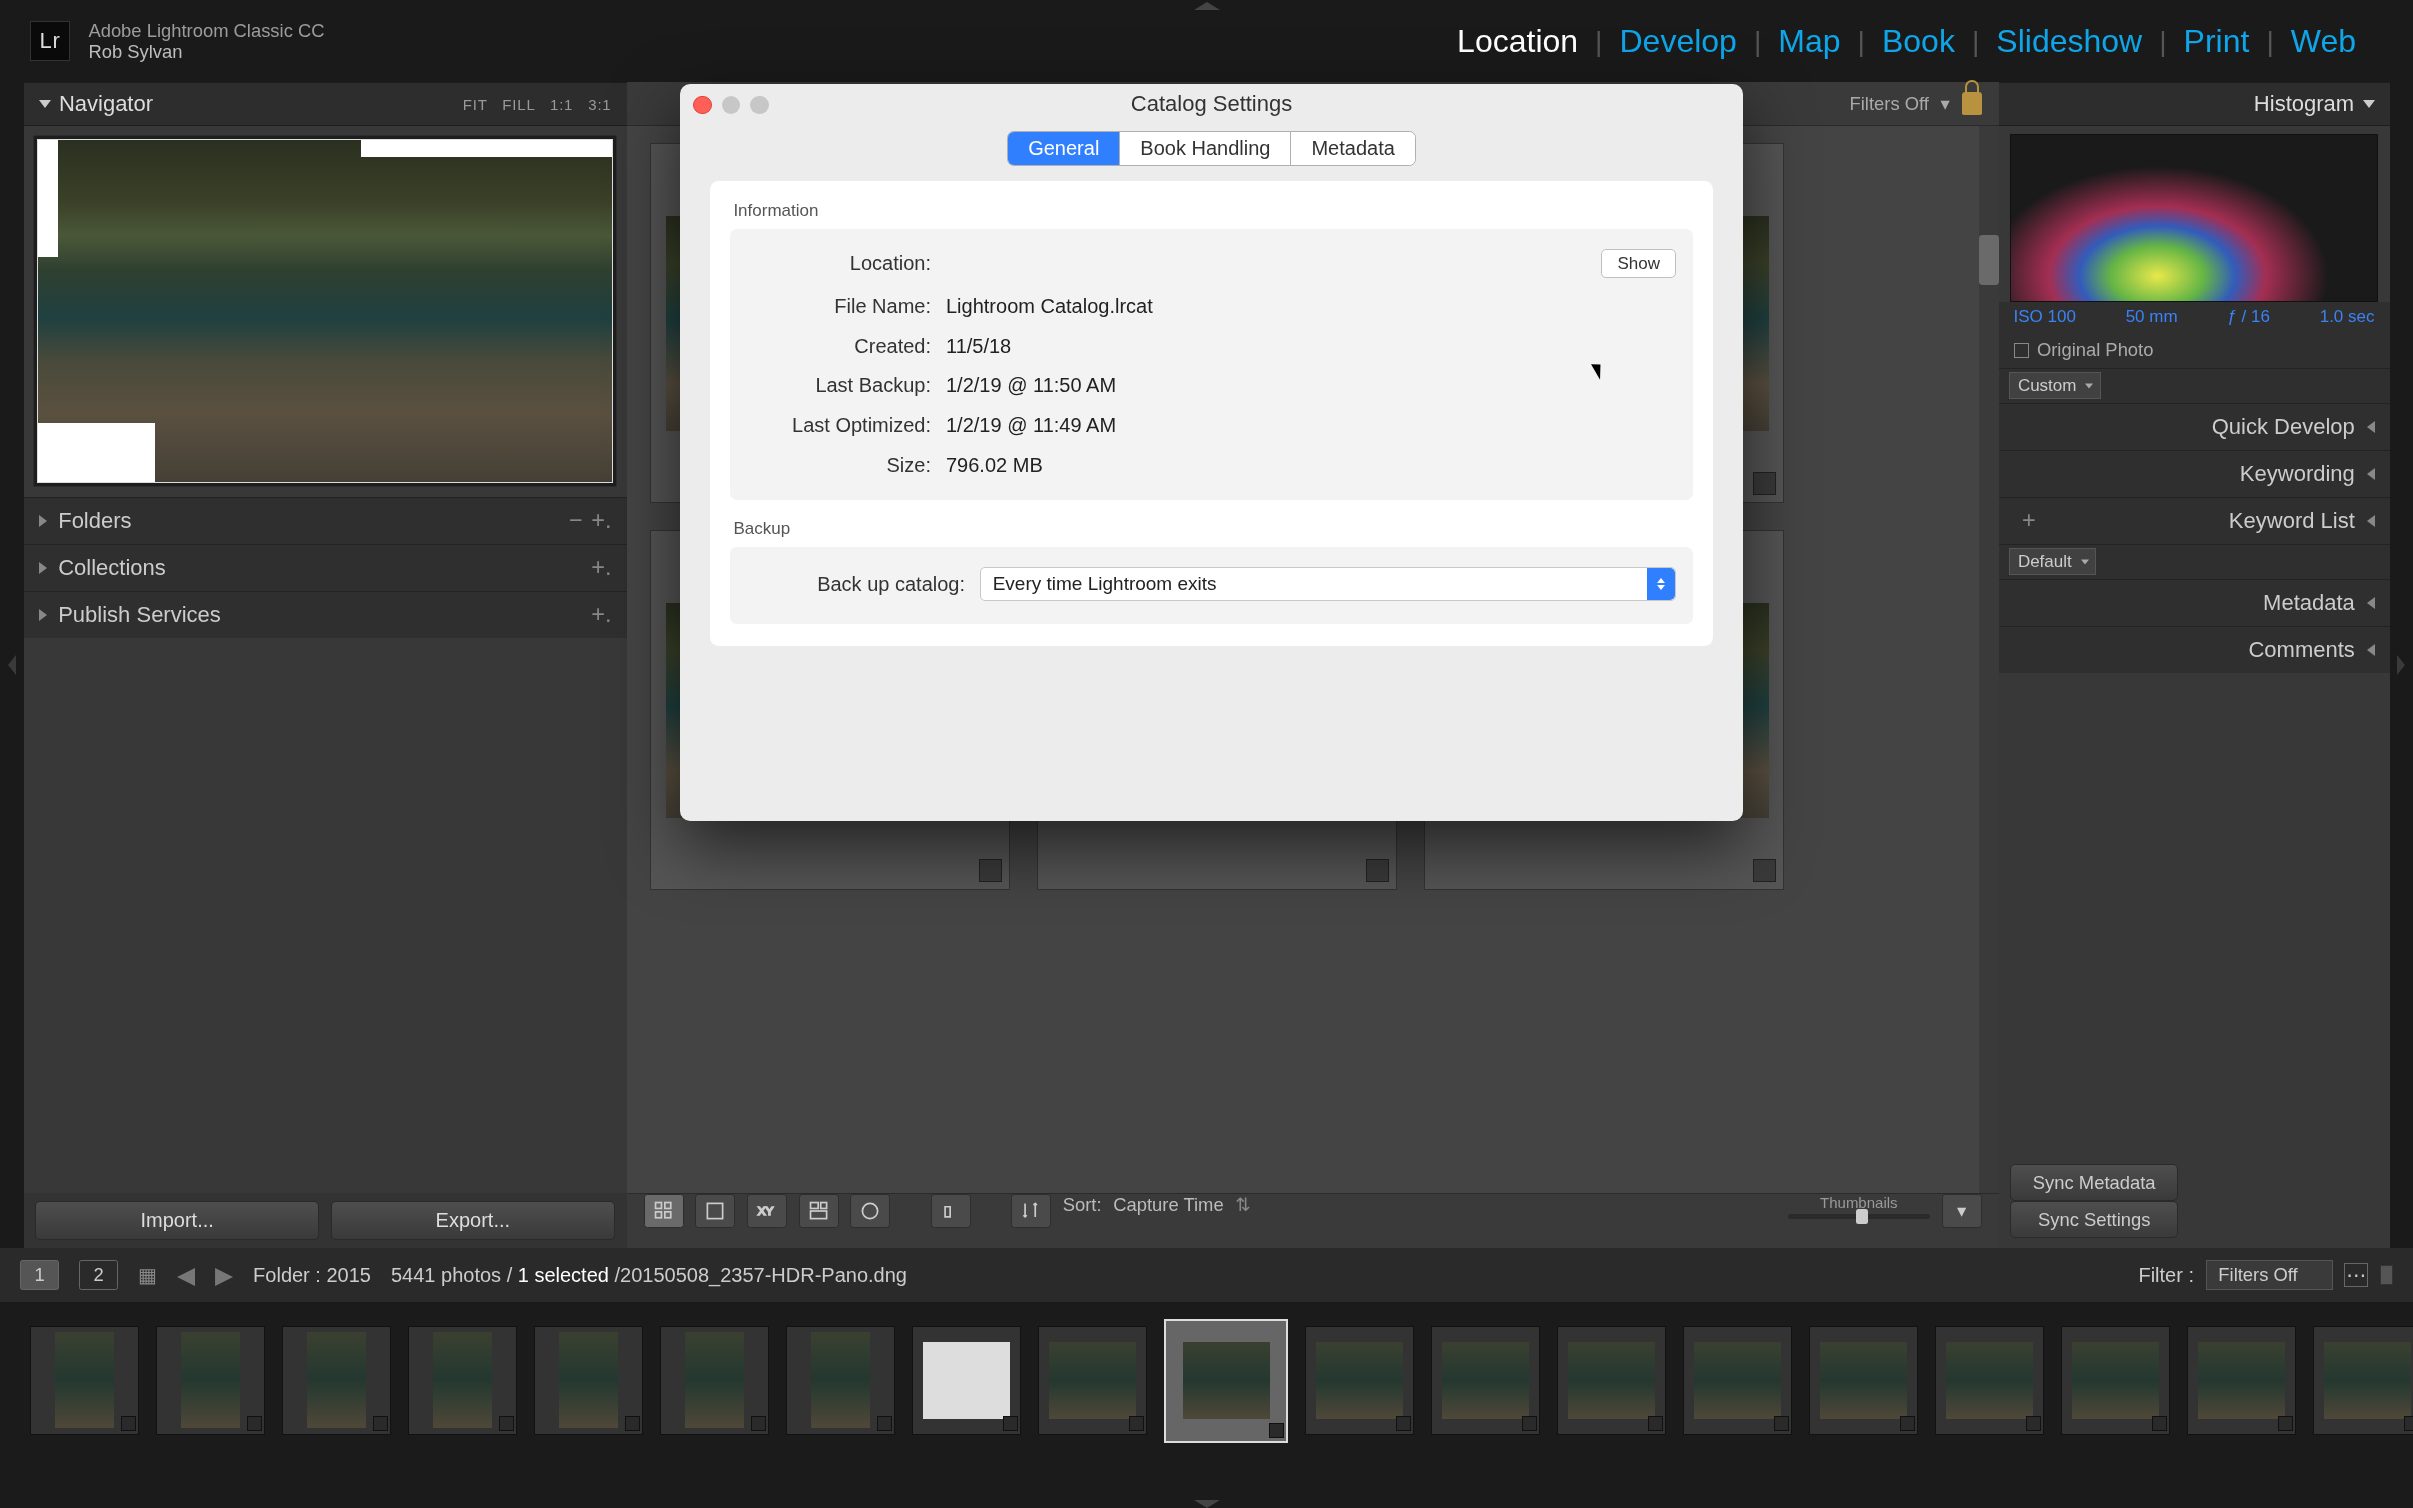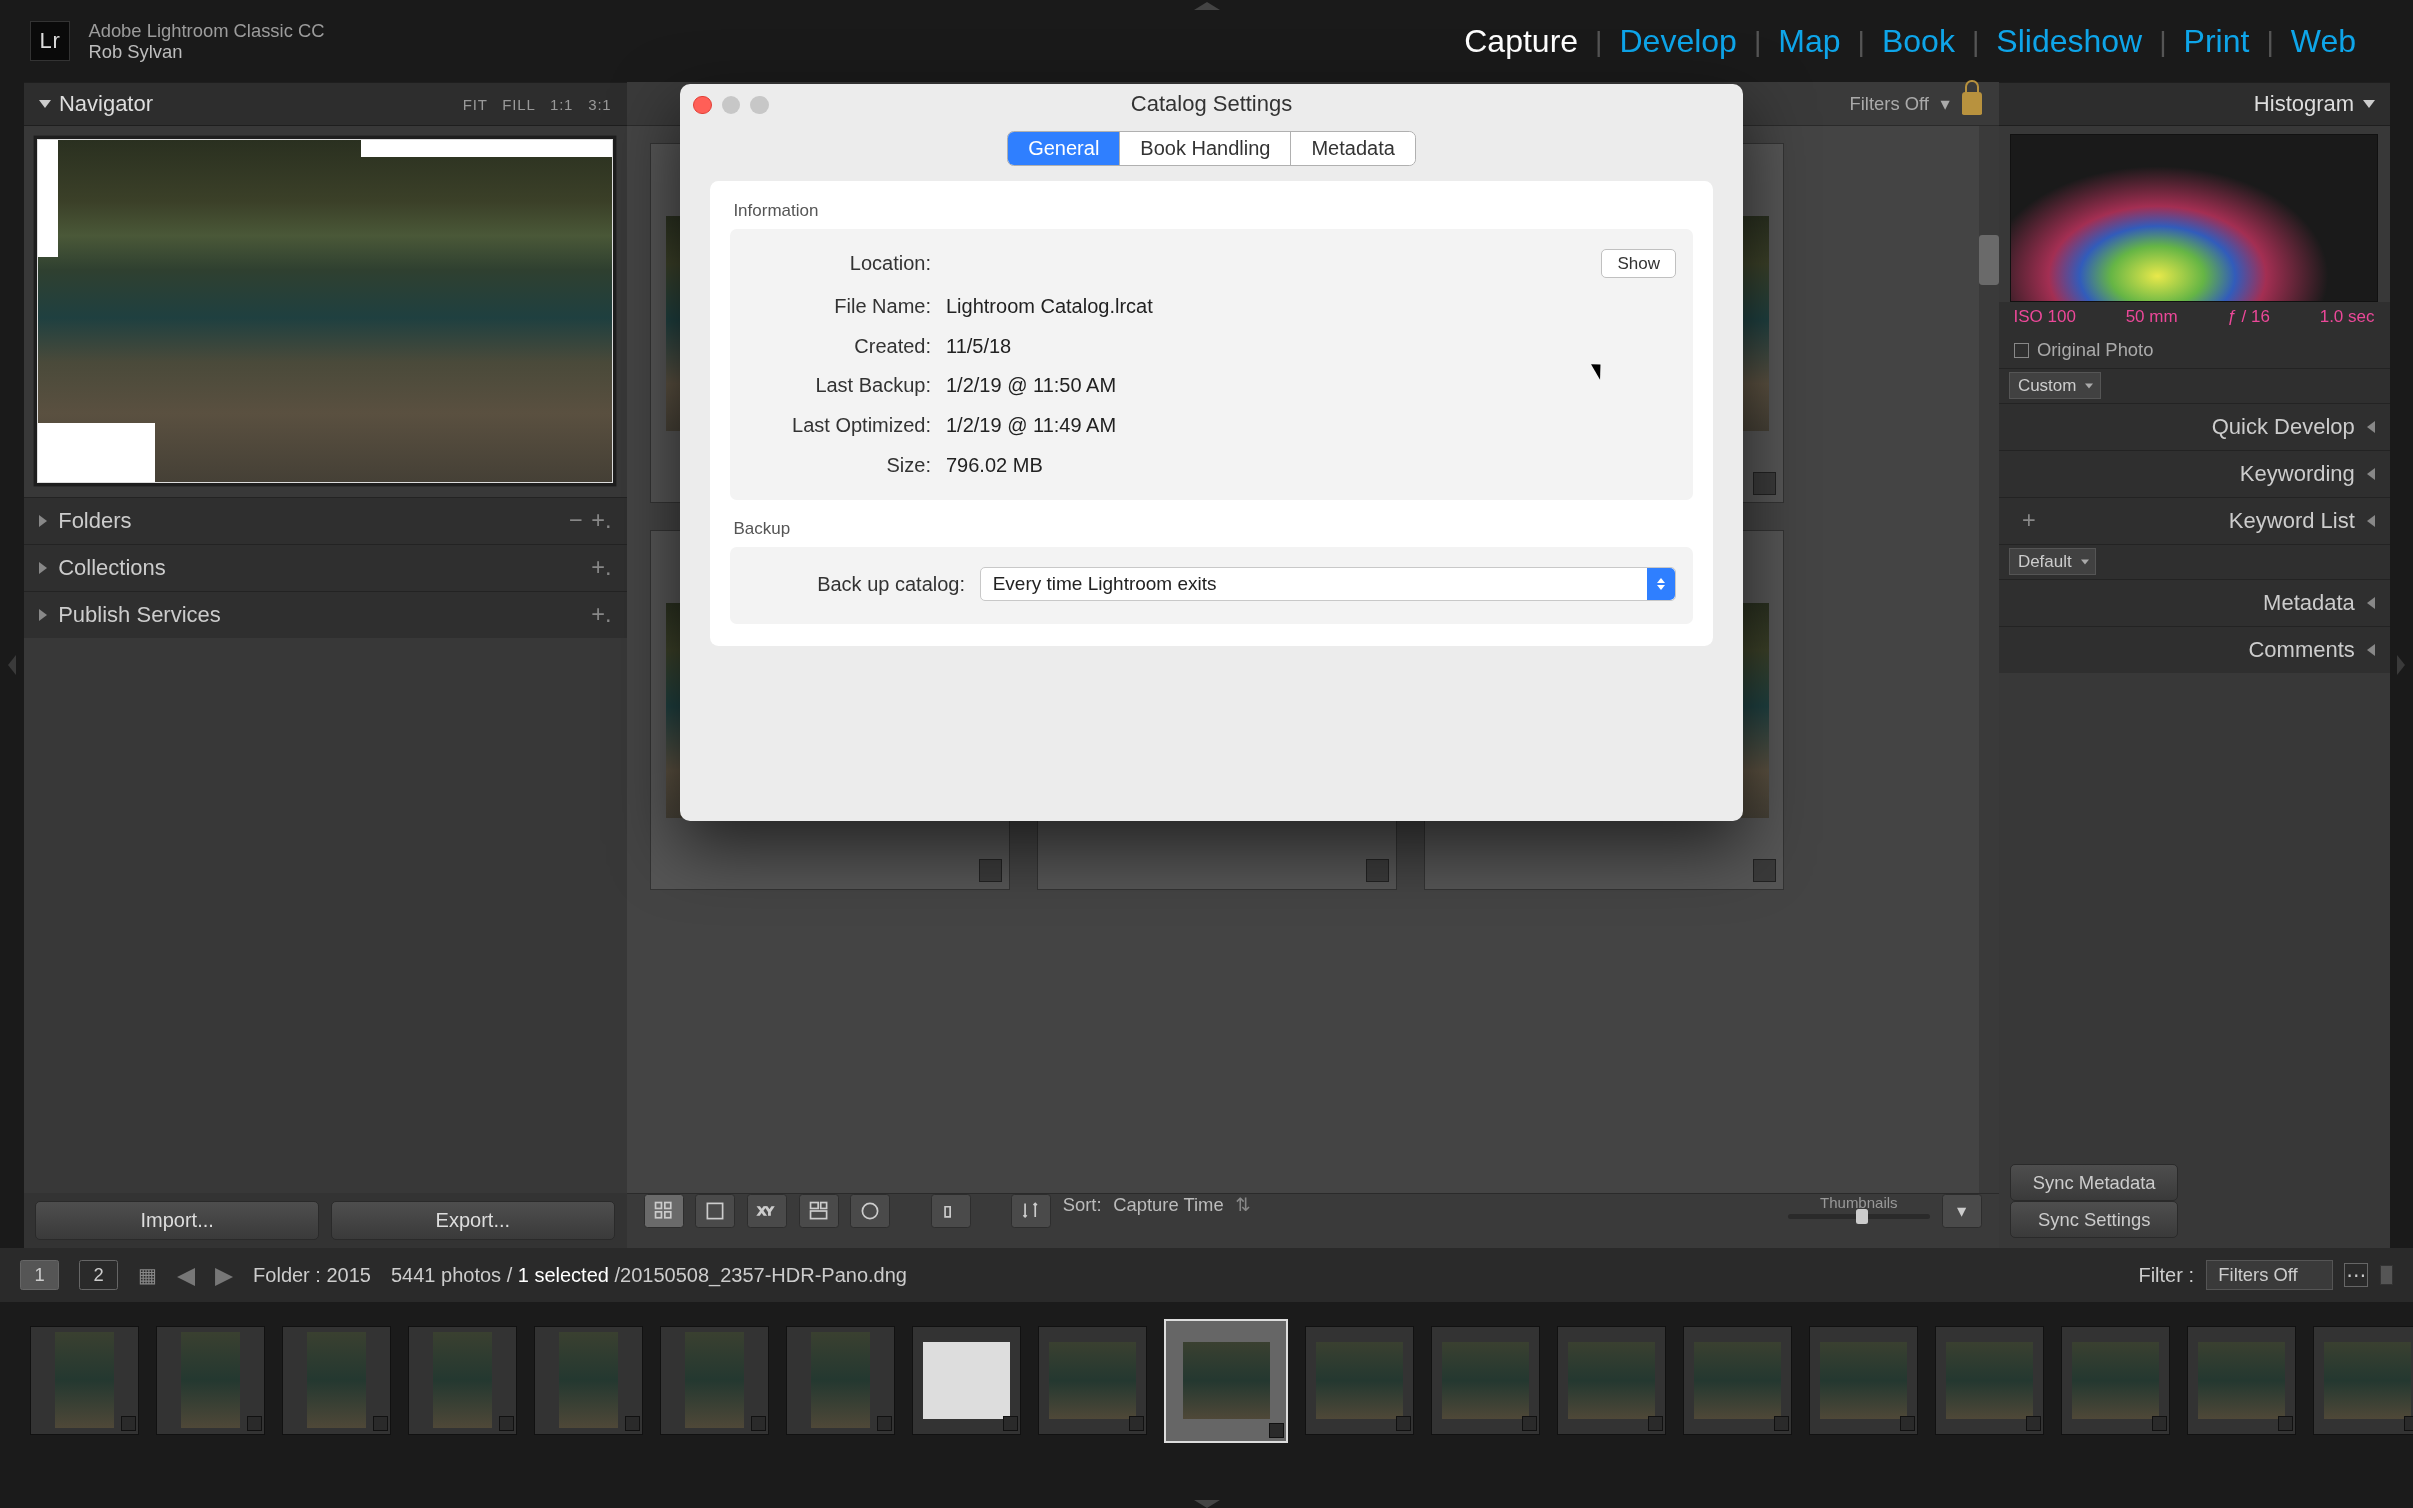--- a/index.html
+++ b/index.html
@@ -57,21 +57,21 @@
 .dropdown { height: 35px; background: #2f2f2f; border-top: 0.8px solid #232323; display: flex; align-items: center; padding: 0 10px; }
 .ddbox { background: #414141; border: 0.8px solid #555; color: #ccc; font-size: 17px; padding: 2.5px 23.5px 2.5px 8.4px; position: relative; }
 .ddbox:after { content: ""; position: absolute; right: 6.7px; top: 50%; width: 0; height: 0; border-left: 4.2px solid transparent; border-right: 4.2px solid transparent; border-top: 5px solid #aaa; transform: translateY(-50%); }
 
 
 .lpfoot { margin-top: auto; height: 55px; display: flex; gap: 11.7px; padding: 8.4px 11.7px; background: #333; }
 .lpfoot .btn { flex: 1; background: linear-gradient(#4e4e4e, #3a3a3a); border: 0.8px solid #2a2a2a; border-radius: 5px; color: #ddd; font-size: 20px; display: flex; align-items: center; justify-content: center; }
 
 
 .histo { height: 168px; background: radial-gradient(ellipse at 40% 85%, rgba(255,255,80,.9) 0%, rgba(120,220,80,.8) 15%, rgba(60,120,255,.7) 25%, rgba(255,60,120,.6) 35%, transparent 55%); background-color: #1a1a1a; margin: 8.4px 11.7px 0; border: 0.8px solid #111; position: relative; }
-.histo-row { display: flex; justify-content: space-between; padding: 5px 15px; color: #ec4899; font-size: 17px; background: #2f2f2f; }
+.histo-row { display: flex; justify-content: space-between; padding: 5px 15px; color: #3b82f6; font-size: 17px; background: #2f2f2f; }
 .orig { display: flex; align-items: center; padding: 6.7px 15px; color: #aaa; font-size: 18.4px; background: #2f2f2f; gap: 8.4px; }
 .orig .cb { width: 15px; height: 15px; border: 0.8px solid #888; }
 
 
 .center { flex: 1; background: #444; position: relative; display: flex; flex-direction: column; }
 .filtersbar { height: 44px; background: #3a3a3a; border-bottom: 0.8px solid #2a2a2a; display: flex; align-items: center; justify-content: flex-end; padding: 0 17px; color: #aaa; font-size: 18.4px; gap: 11.7px; }
 .lock { width: 20px; height: 23.5px; background: #b8923e; border-radius: 3.4px 3.4px 1.7px 1.7px; position: relative; }
 .lock:before { content: ""; position: absolute; top: -11.7px; left: 3.4px; width: 10px; height: 13.4px; border: 2.5px solid #b8923e; border-bottom: none; border-radius: 6.7px 6.7px 0 0; }
 .grid { flex: 1; overflow: hidden; padding: 17px 0 0 23.5px; display: flex; flex-wrap: wrap; gap: 27px; align-content: flex-start; }
 .cell { width: 360px; height: 360px; background: #555; border: 0.8px solid #333; position: relative; display: flex; align-items: center; justify-content: center; }
@@ -147,21 +147,21 @@
 <div class="app">
   <div class="top-pull"></div>
 
   <div class="titlebar">
     <div class="logo">Lr</div>
     <div class="titleblock">
       <div class="line1">Adobe Lightroom Classic CC</div>
       <div>Rob Sylvan</div>
     </div>
     <div class="modules">
-      <span class="mod active">Capture</span>
+      <span class="mod active">Location</span>
         <span class="sep">|</span>
       <span class="mod">Develop</span>
         <span class="sep">|</span>
       <span class="mod">Map</span>
         <span class="sep">|</span>
       <span class="mod">Book</span>
         <span class="sep">|</span>
       <span class="mod">Slideshow</span>
         <span class="sep">|</span>
       <span class="mod">Print</span>

